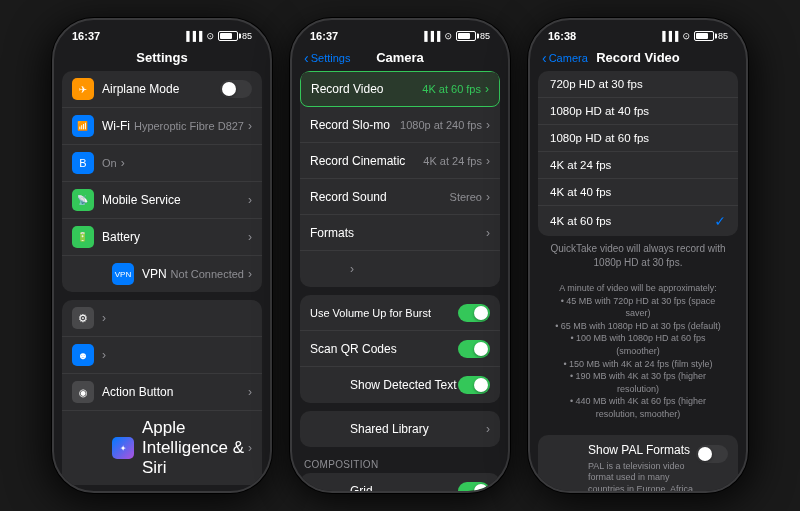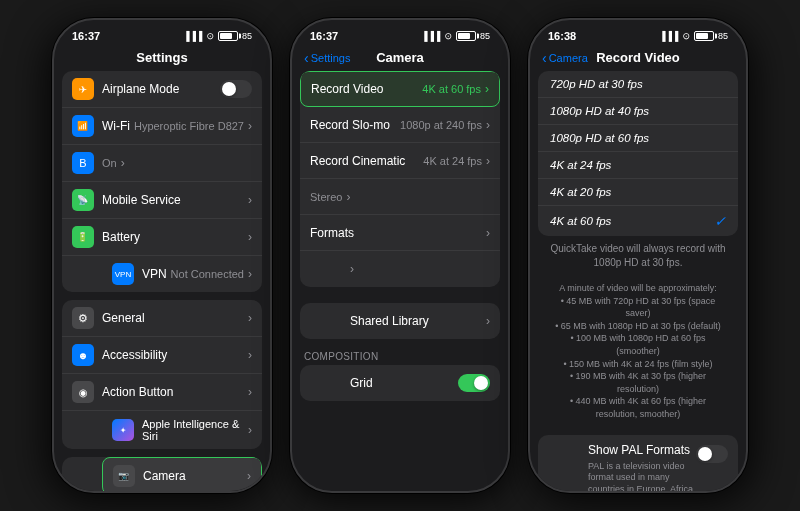--- a/index.html
+++ b/index.html
@@ -209,21 +209,20 @@
       text-transform: uppercase;
       letter-spacing: 0.3px;
     }
 
     
     .video-option {
       display: flex;
       align-items: center;
       padding: 7px 12px;
       border-bottom: 0.5px solid #3a3a3c;
-      font-style: italic;
     }
     .video-option:last-child { border-bottom: none; }
     .video-option-label {
       flex: 1;
       font-size: 11.5px;
       color: #fff;
     }
     .checkmark {
       color: #007aff;
       font-size: 14px;
@@ -317,42 +316,40 @@
         </div>
       </div>
 
       <div class="section-gap-sm"></div>
 
       <div class="settings-group">
         <div class="settings-item">
           <div class="item-icon bg-darkgray">
               <span style="color:#fff;font-size:11px;">⚙</span>
             </div>
-          <span class="item-label">General</span>
           <span class="item-chevron-white">›</span>
         </div>
         <div class="settings-item">
           <div class="item-icon bg-blue">
               <span style="color:#fff;font-size:10px;">☻</span>
             </div>
-          <span class="item-label">Accessibility</span>
           <span class="item-chevron-white">›</span>
         </div>
         <div class="settings-item">
           <div class="item-icon bg-darkgray">
               <span style="color:#fff;font-size:10px;">◉</span>
             </div>
           <span class="item-label">Action Button</span>
           <span class="item-chevron-white">›</span>
         </div>
         <div class="settings-item">
           <div class="item-icon" style="background:linear-gradient(135deg,#007aff,#af52de);">
               <span style="color:#fff;font-size:8px;">✦</span>
             </div>
-          <span class="item-label" style="font-size:11px;">Apple Intelligence &amp; Siri</span>
+          <span class="item-label" style="font-size:17px;">Apple Intelligence &amp; Siri</span>
           <span class="item-chevron-white">›</span>
         </div>
       </div>
 
       <div class="section-gap-sm"></div>
 
       <div class="settings-group">
 
         <div class="settings-item camera-row" style="border:1.5px solid #34c759;border-radius:8px;background:#3a3a3c;">
           <div class="item-icon" style="background:#48484a;">
@@ -402,34 +399,55 @@
           <span class="item-label">Record Slo-mo</span>
           <span class="item-value">1080p at 240 fps</span>
           <span class="item-chevron-white">›</span>
         </div>
         <div class="settings-item">
           <span class="item-label">Record Cinematic</span>
           <span class="item-value">4K at 24 fps</span>
           <span class="item-chevron-white">›</span>
         </div>
         <div class="settings-item">
+          <span class="item-label">Record Sound</span>
           <span class="item-value">Stereo</span>
           <span class="item-chevron-white">›</span>
         </div>
         <div class="settings-item">
           <span class="item-label">Formats</span>
           <span class="item-chevron-white">›</span>
         </div>
         <div class="settings-item">
           <span class="item-chevron-white">›</span>
         </div>
       </div>
 
       <div class="section-gap-sm"></div>
 
+      <div class="settings-group">
+        <div class="settings-item">
+          <span class="item-label" style="font-size:11px;">Use Volume Up for Burst</span>
+          <div class="toggle on">
+              <div class="toggle-knob"></div>
+            </div>
+        </div>
+        <div class="settings-item">
+          <span class="item-label">Scan QR Codes</span>
+          <div class="toggle on">
+              <div class="toggle-knob"></div>
+            </div>
+        </div>
+        <div class="settings-item">
+          <span class="item-label">Show Detected Text</span>
+          <div class="toggle on">
+              <div class="toggle-knob"></div>
+            </div>
+        </div>
+      </div>
 
       <div class="section-gap-sm"></div>
 
       <div class="settings-group">
         <div class="settings-item">
           <span class="item-label">Shared Library</span>
           <span class="item-chevron-white">›</span>
         </div>
       </div>
 
@@ -482,21 +500,21 @@
         <div class="video-option">
           <span class="video-option-label">1080p HD at 40 fps</span>
         </div>
         <div class="video-option">
           <span class="video-option-label">1080p HD at 60 fps</span>
         </div>
         <div class="video-option">
           <span class="video-option-label">4K at 24 fps</span>
         </div>
         <div class="video-option">
-          <span class="video-option-label">4K at 20 fps</span>
+          <span class="video-option-label">4K at 40 fps</span>
         </div>
         <div class="video-option">
           <span class="video-option-label">4K at 60 fps</span>
           <span class="checkmark">✓</span>
         </div>
       </div>
 
       <div class="info-text">
         <span>QuickTake video will always record with 1080p HD at 30 fps.</span>
       </div>

